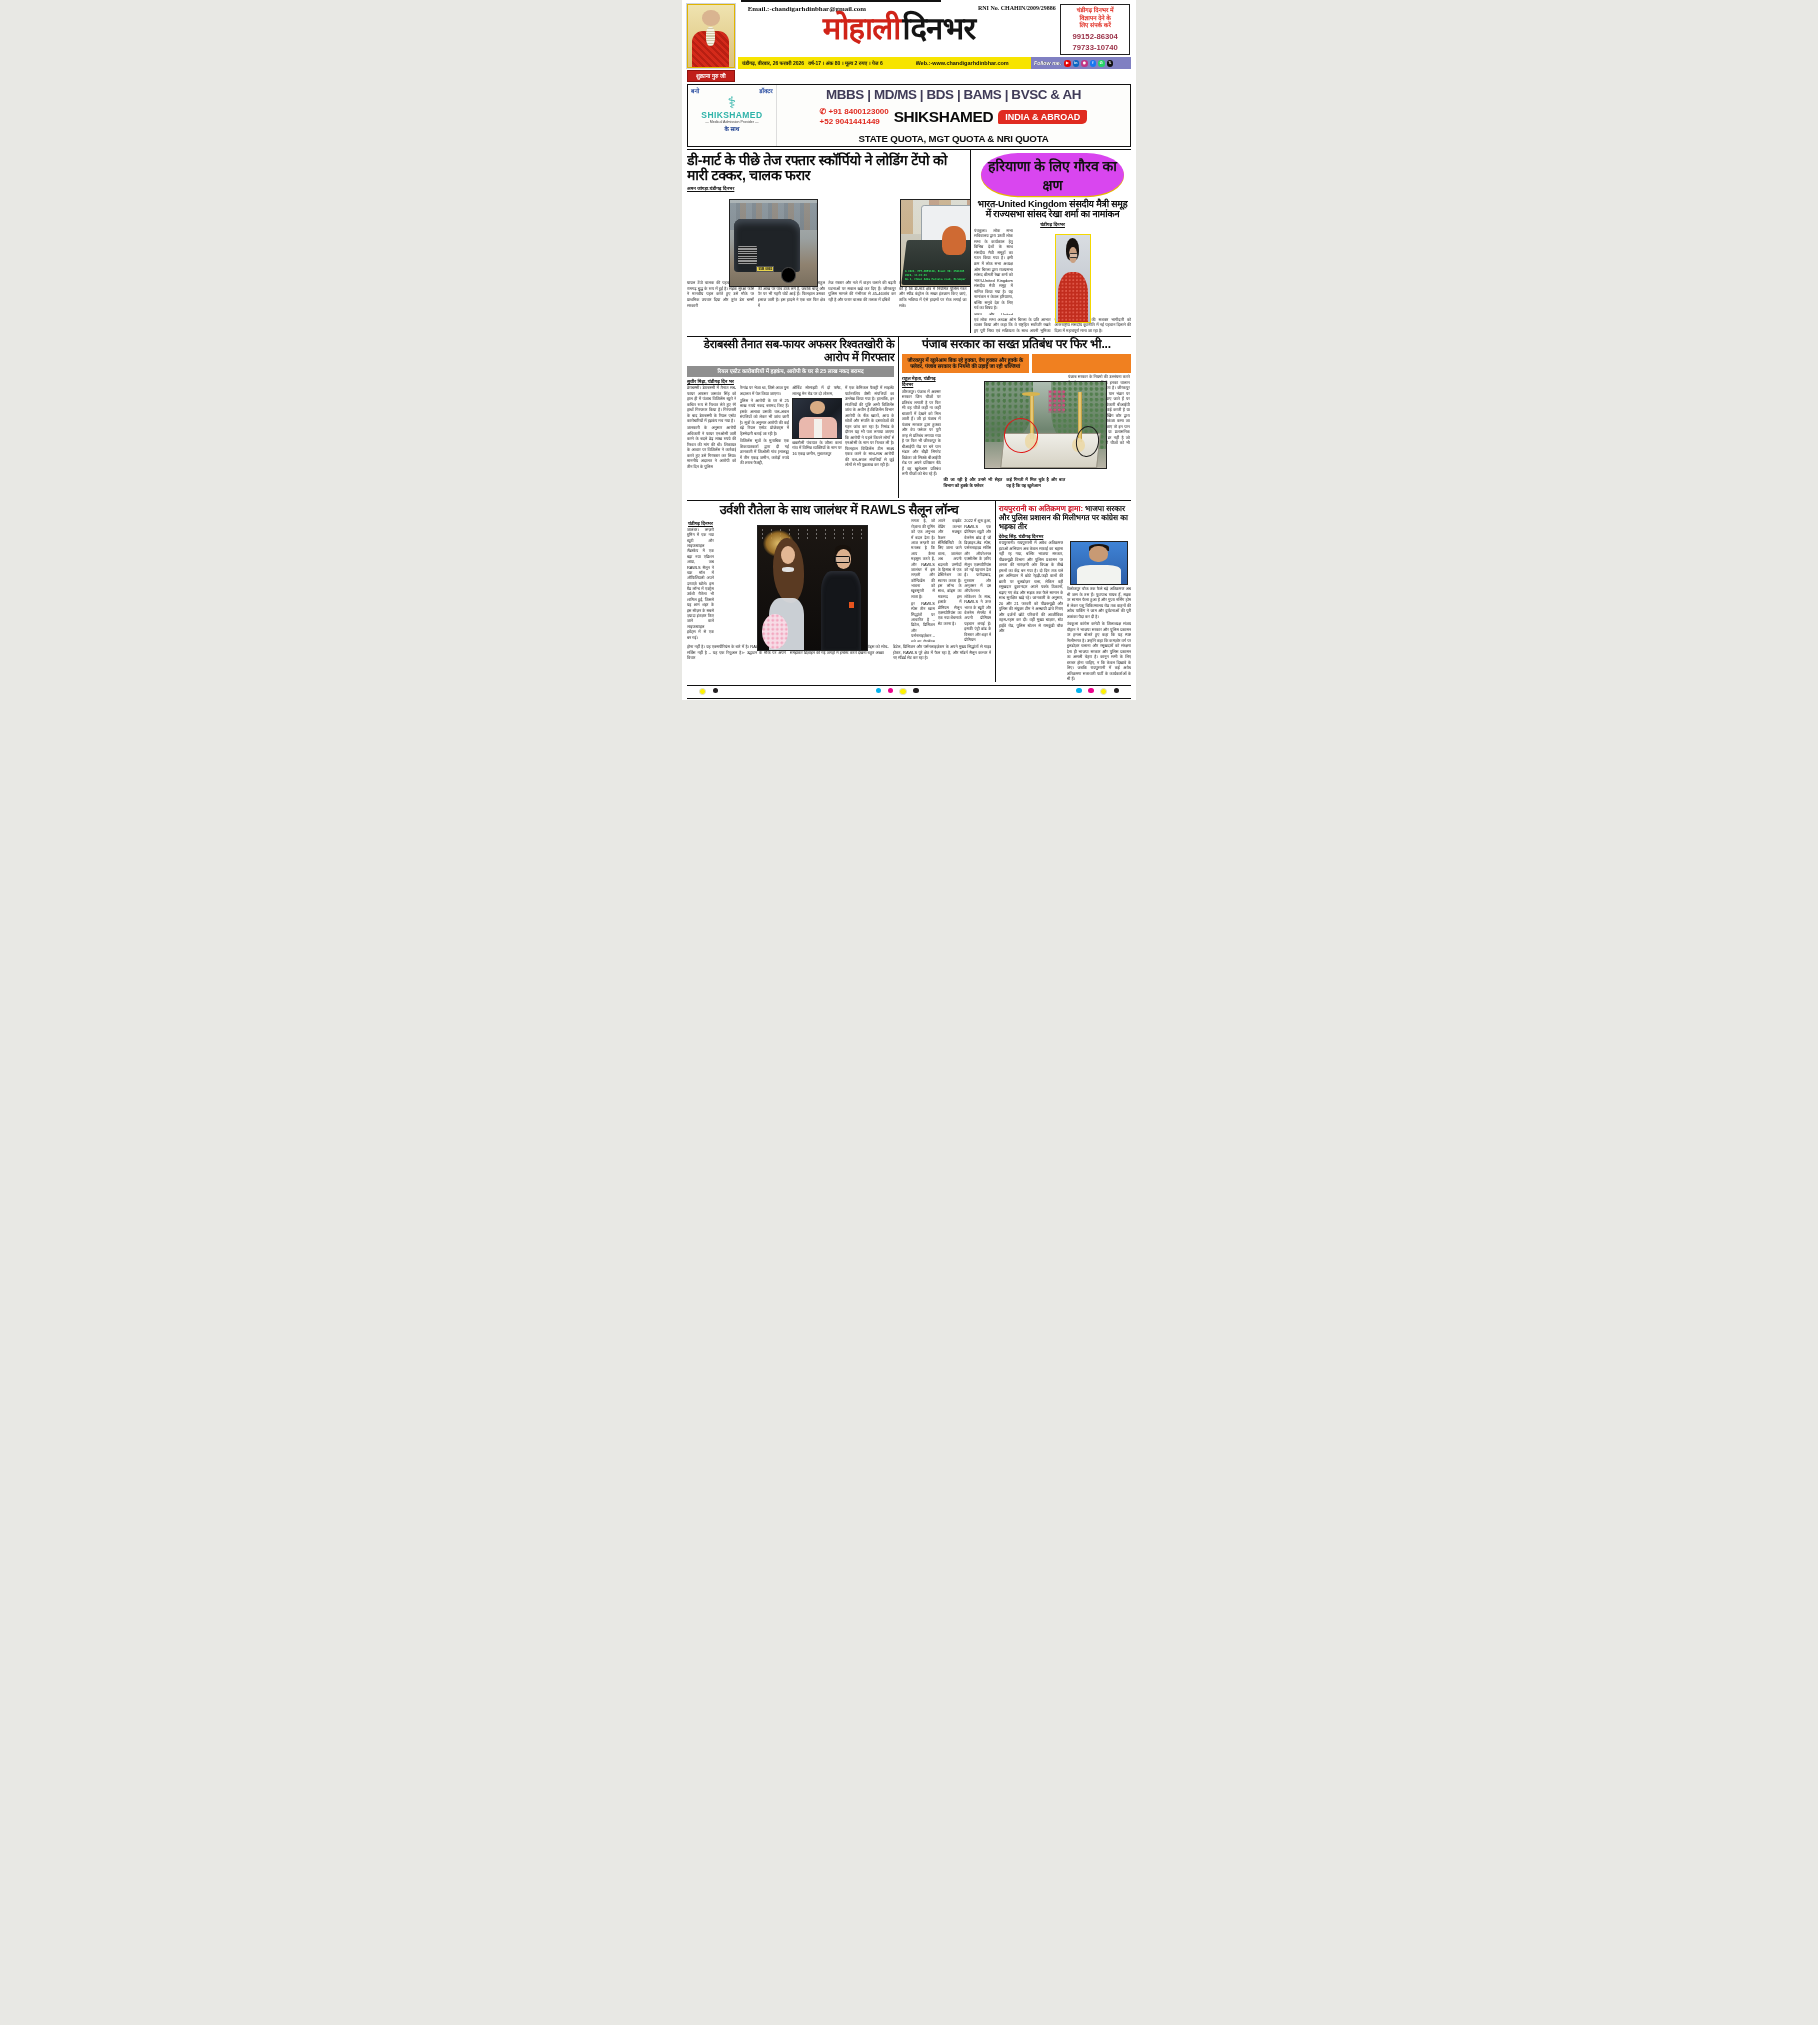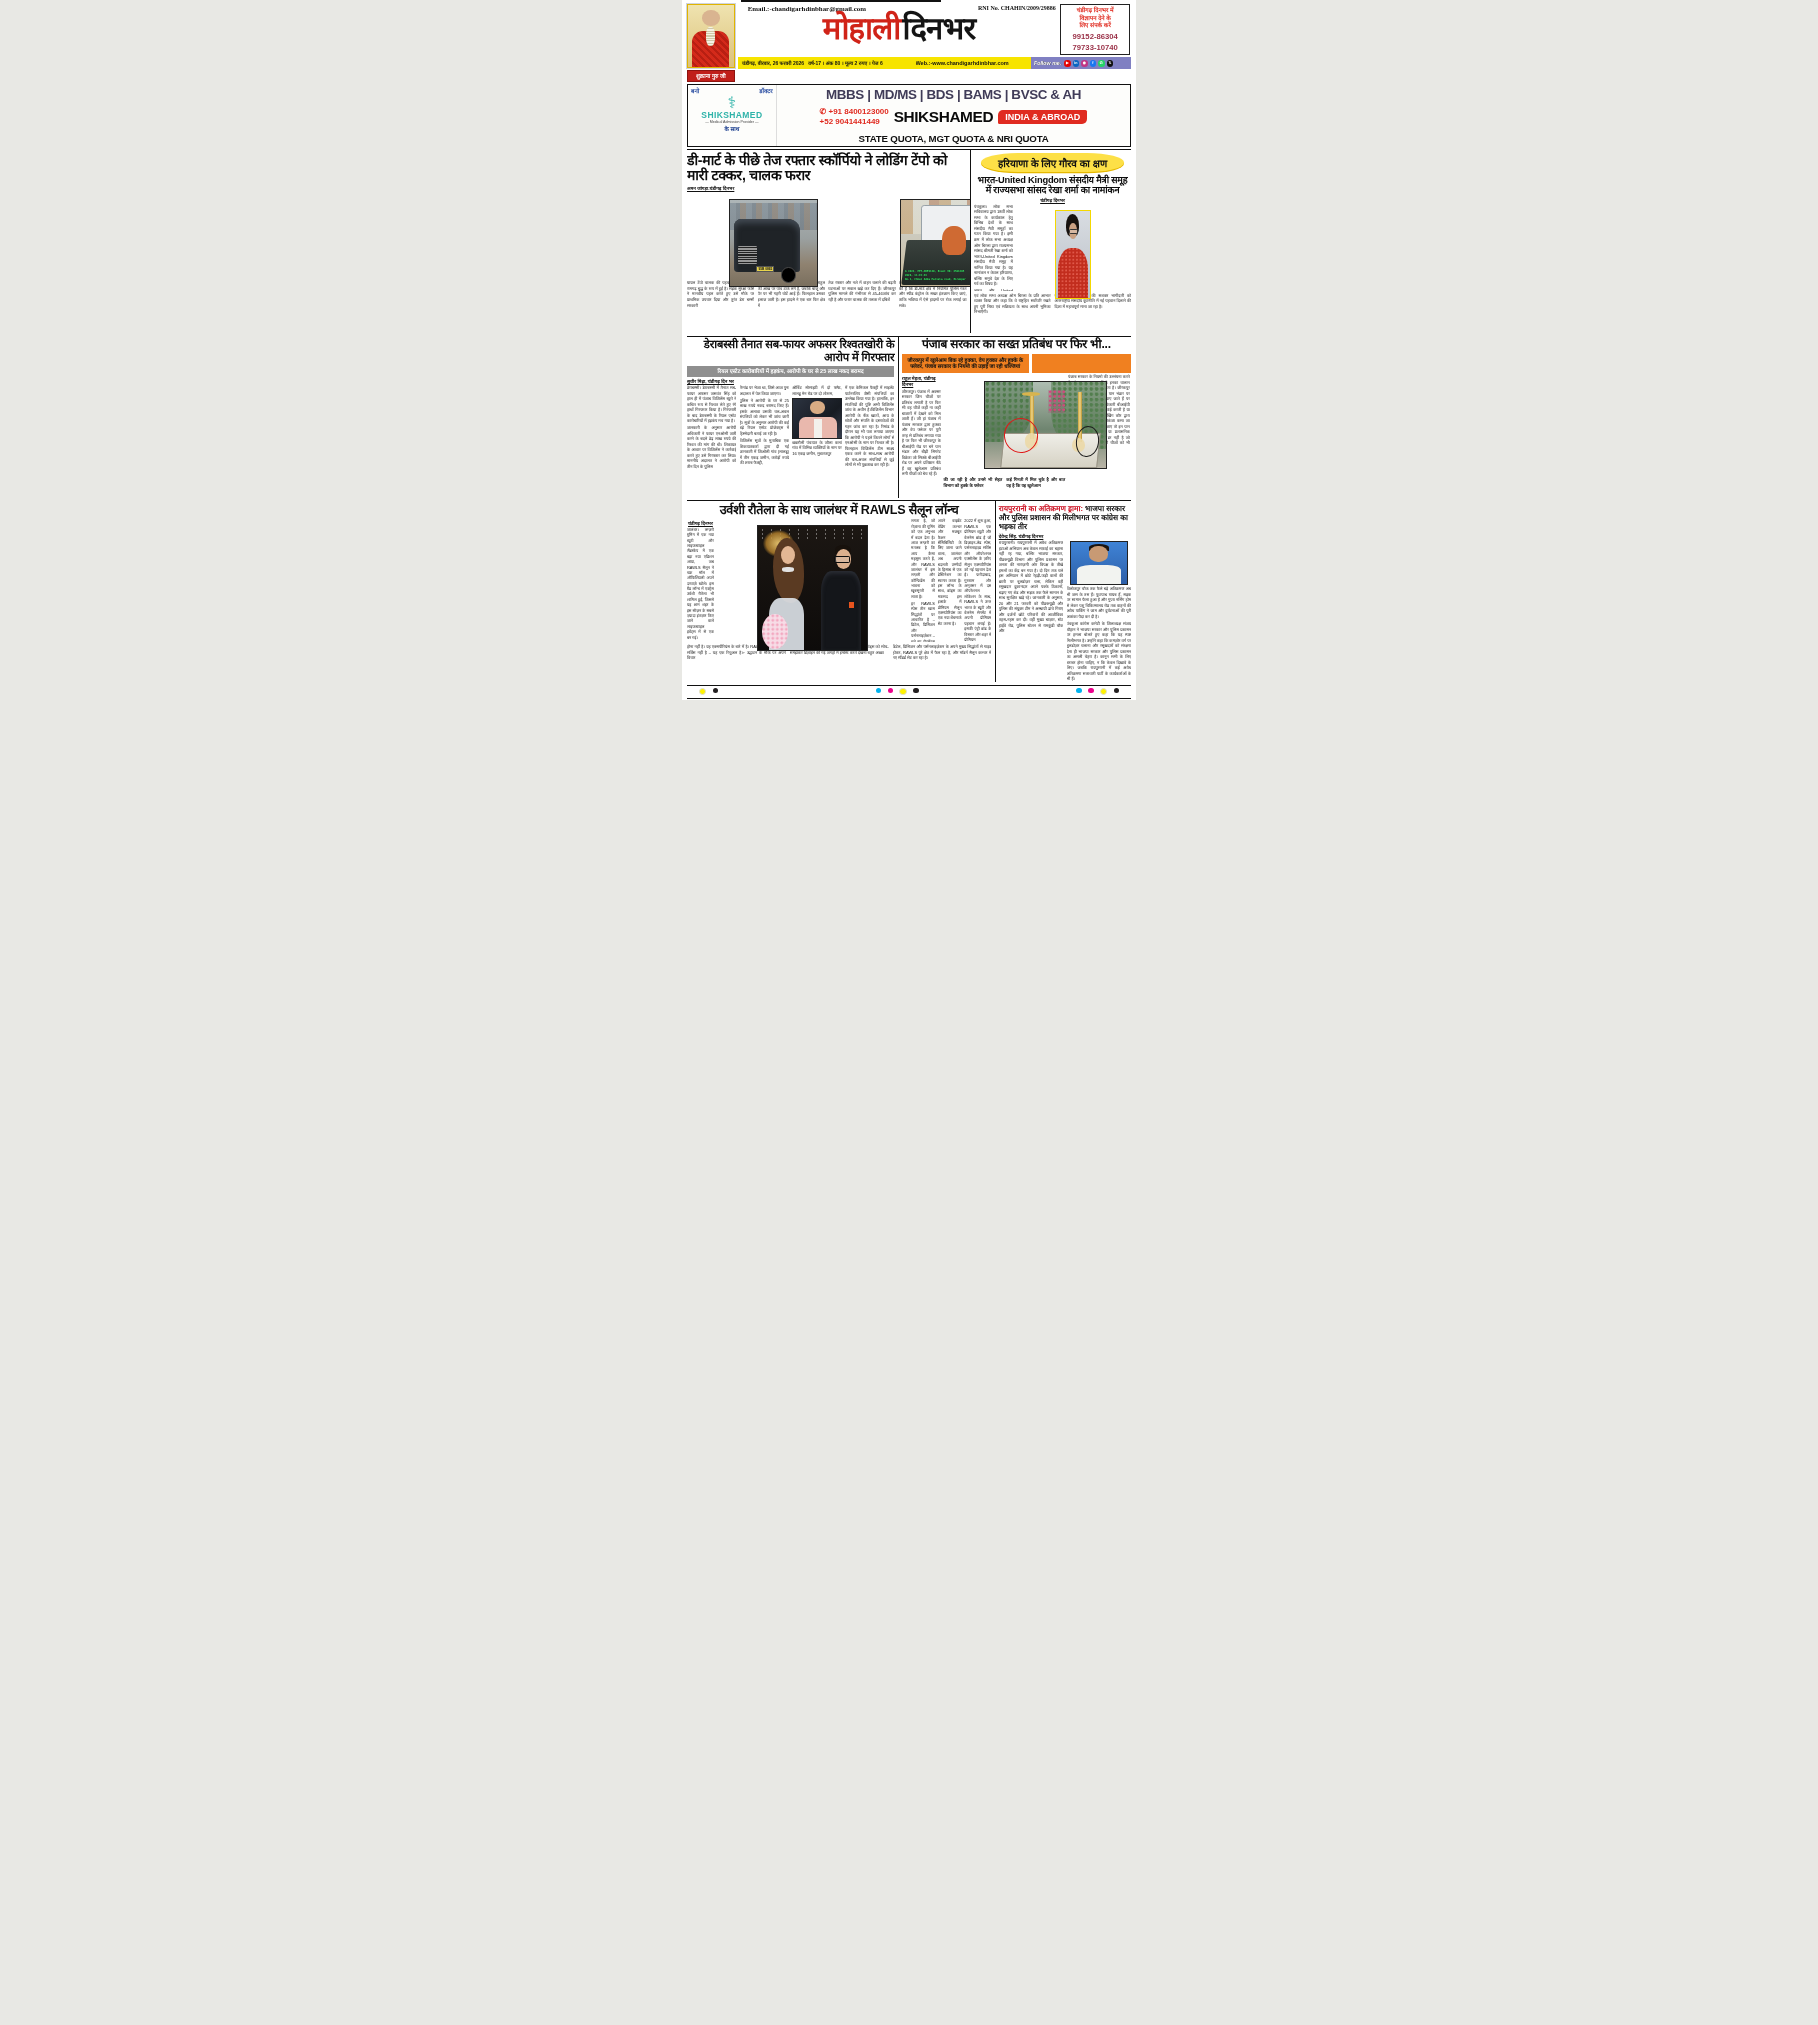--- a/index.html
+++ b/index.html
@@ -73,21 +73,21 @@
   .ph-scorpio .plate{left:30%;bottom:16%;background:#e8d44c;color:#111;font-size:3.2px;font-weight:bold;padding:0 1.2px;border:0.4px solid #555;}
   .ph-tempo{width:43%;height:100%;background:linear-gradient(180deg,#cfd6d8,#c8b998);}
   .ph-tempo .bldg{top:0;left:0;width:100%;height:40%;background:repeating-linear-gradient(90deg,#c9a06a 0 12px,#e4e0cf 12px 28px,#b9825c 28px 38px);opacity:.6;}
   .ph-tempo .van{left:16%;top:6%;width:50%;height:44%;background:#eef0f2;border:0.8px solid #98a2a8;border-radius:3.2px;}
   .ph-tempo .bed{left:2%;bottom:2%;width:94%;height:52%;background:linear-gradient(180deg,#3a423e,#212824);transform:skewX(-7deg);border-radius:2.4px;}
   .ph-tempo .victim{left:34%;top:30%;width:20%;height:34%;background:#cf6a33;border-radius:45% 45% 30% 30%;}
   .ph-tempo .cctv{left:3%;bottom:5%;color:#3ae060;font-family:"DejaVu Sans Mono",monospace;font-size:2.6px;font-weight:bold;line-height:1.5;text-shadow:0 0 0.8px #042;}
   .acc-below{display:flex;gap:3.2px;margin-top:2px;height:48px;}
   .acc-below .body-col{flex:1;}
   .art-uk{flex:1;border-left:0.8px solid #111;padding:1.6px 0 0 3.2px;overflow:hidden;}
-  .kicker-yellow{background:#fde047;border-radius:48%/90%;text-align:center;font-weight:900;font-size:10px;padding:2.8px 1.6px;margin:0.8px 7.3px 2.4px 7.3px;box-shadow:0 1.2px 0 #e6b800;}
+  .kicker-yellow{background:#d946ef;border-radius:48%/90%;text-align:center;font-weight:900;font-size:14px;padding:2.8px 1.6px;margin:0.8px 7.3px 2.4px 7.3px;box-shadow:0 1.2px 0 #e6b800;}
   .art-uk .headline{font-size:9.3px;text-align:center;}
   .art-uk .byline{text-align:center;}
   .uk-row{display:flex;gap:2.4px;height:87px;margin-top:0.8px;}
   .uk-row .body-col{flex:1.15;}
   .ph-rekha{flex:1;height:100%;border:1.6px solid #f4d800;background:linear-gradient(180deg,#d9dde2,#b9bfc8);}
   .ph-rekha .hair{top:3%;left:30%;width:38%;height:26%;background:#17120f;border-radius:50% 50% 42% 42%;}
   .ph-rekha .face{top:13%;left:37%;width:24%;height:19%;background:#caa183;border-radius:46%;}
   .ph-rekha .specs{top:20%;left:38%;width:21%;height:4%;border:0.6px solid #333;border-radius:1.2px;background:rgba(255,255,255,.25);}
   .ph-rekha .shawl{bottom:0;left:6%;width:88%;height:58%;background:radial-gradient(circle at 30% 30%,#e0594a 0.8px,transparent 1.2px) 0 0/3.6px 3.6px,#c22d1e;border-radius:42% 42% 0 0;}
   .uk-below{column-count:2;column-gap:4px;height:42px;margin-top:1.6px;}

